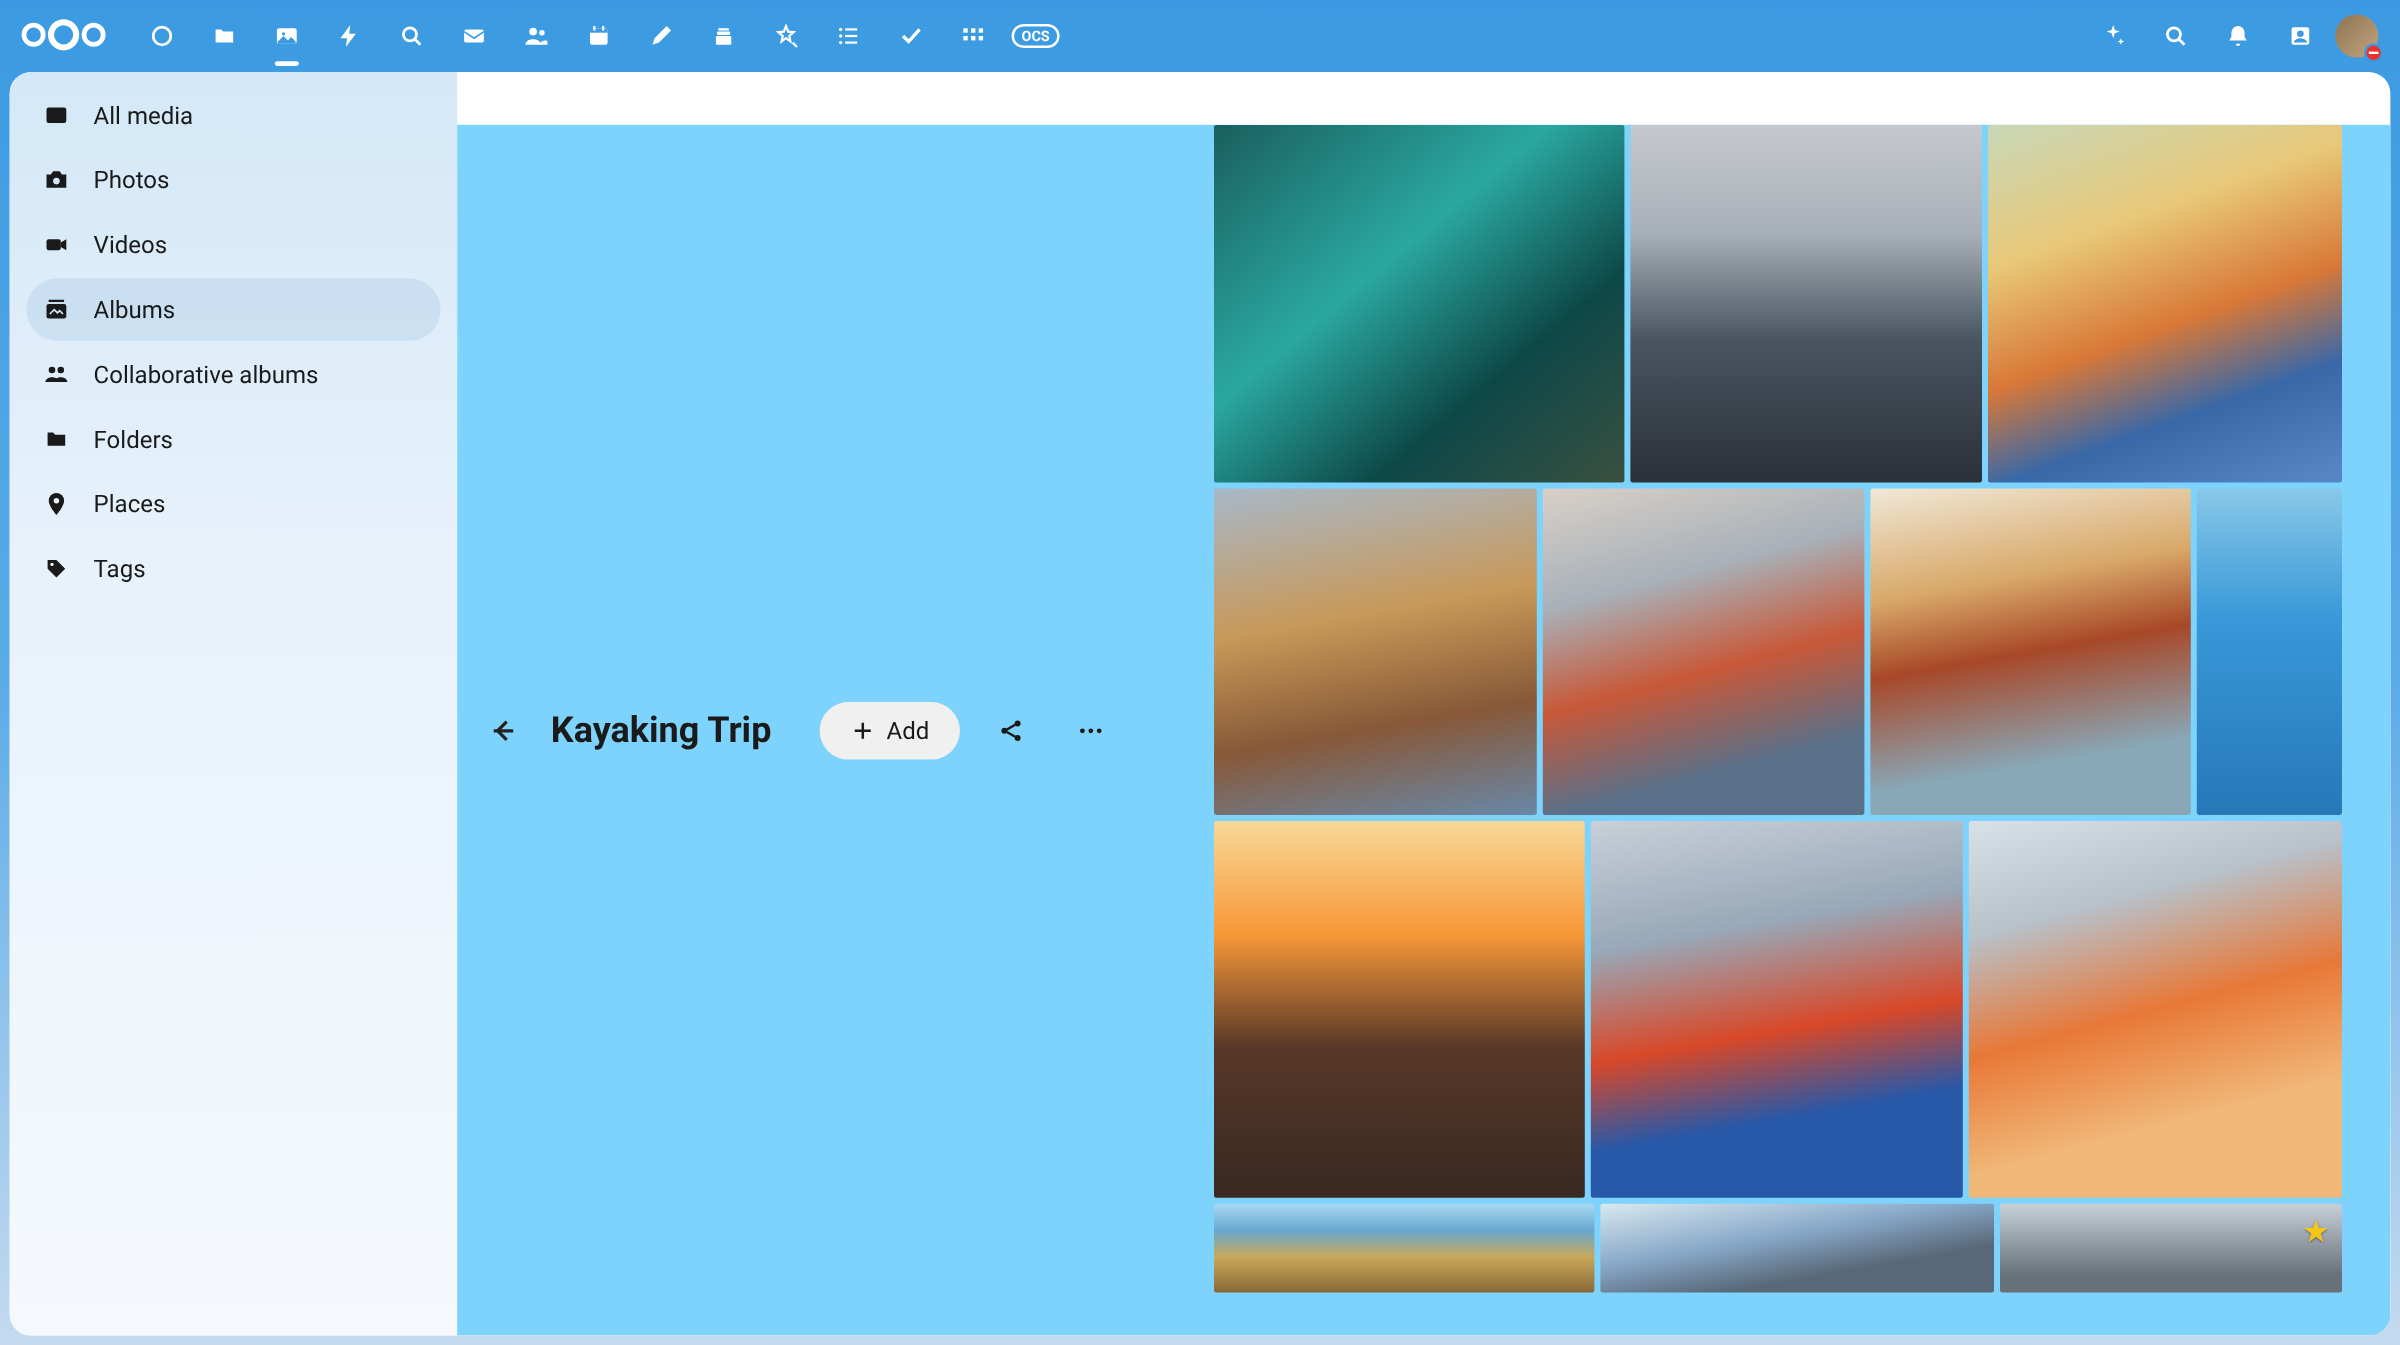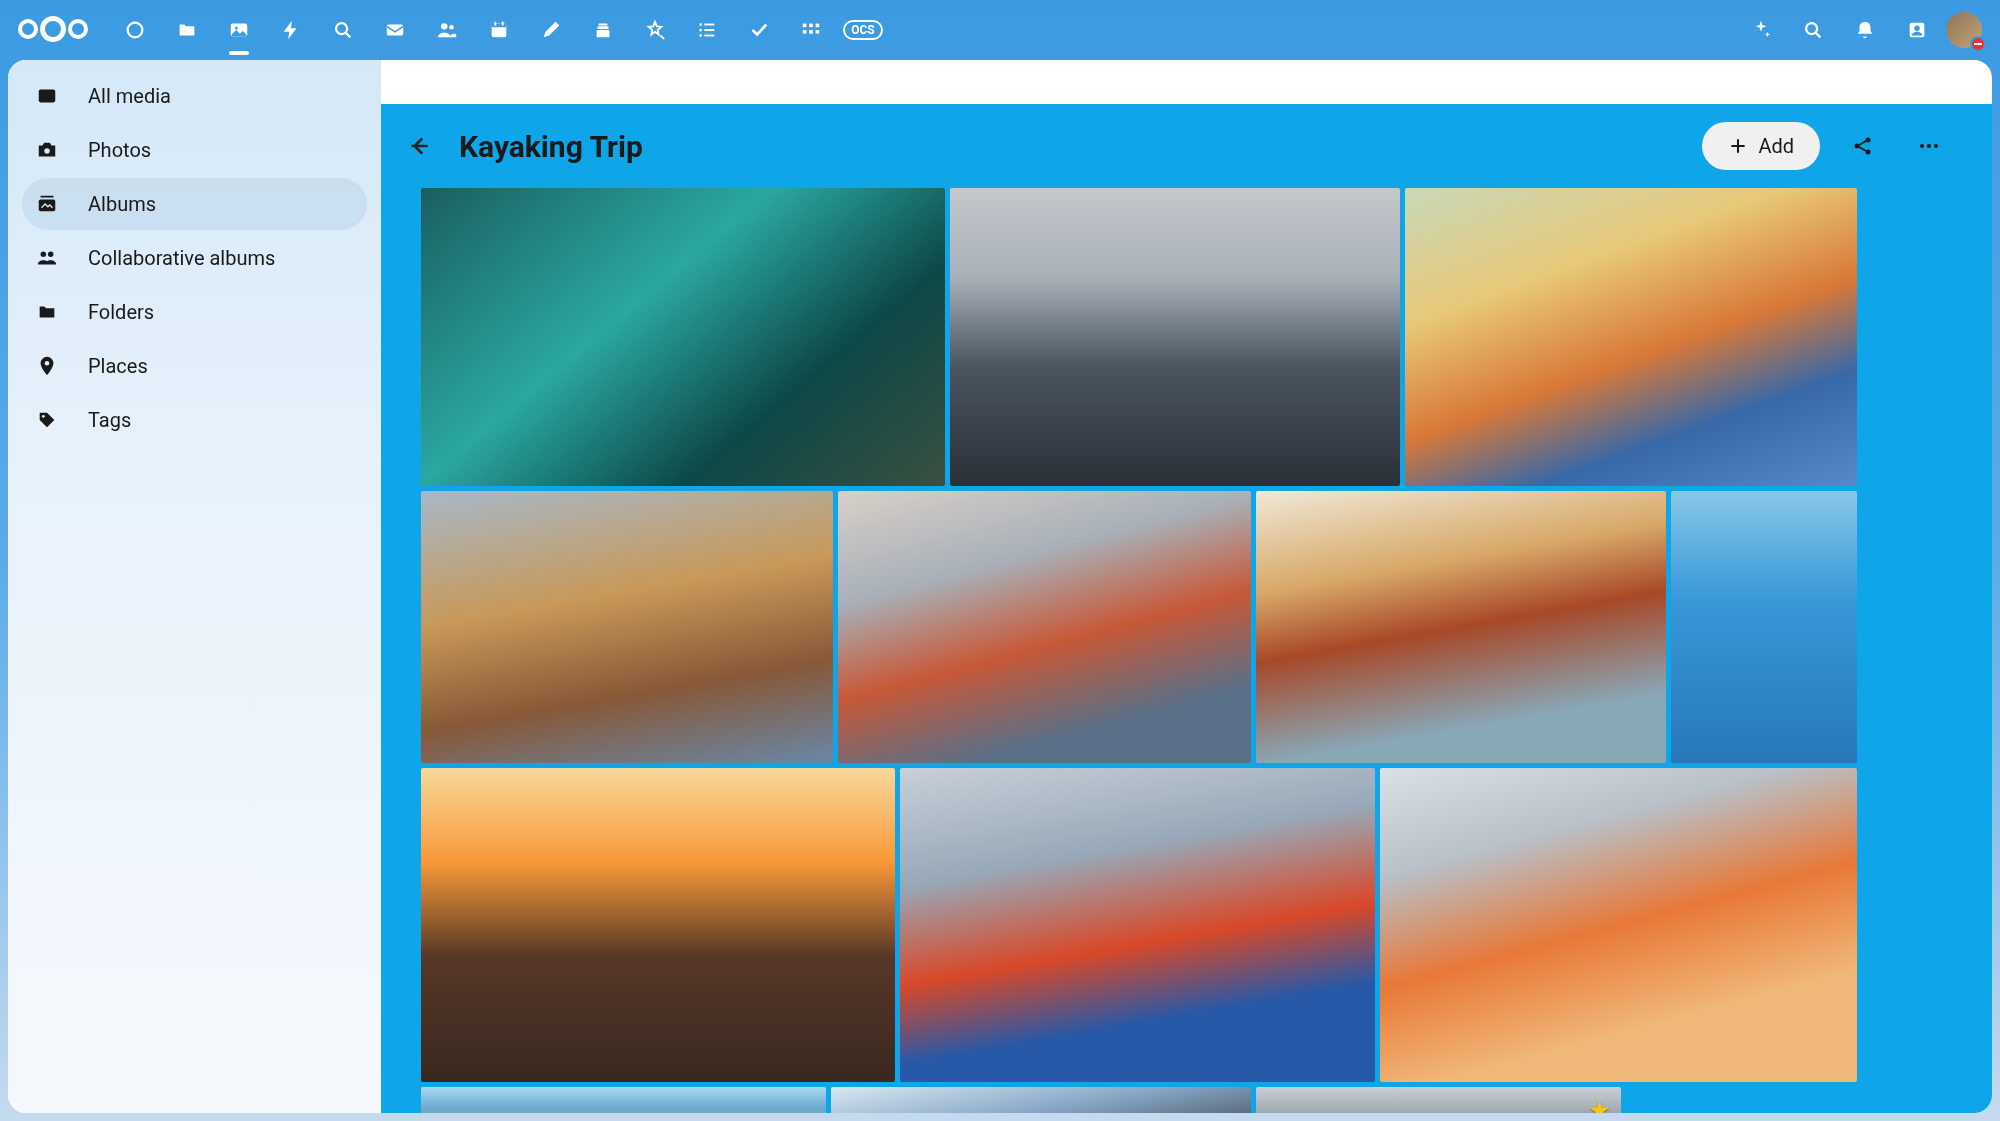--- a/index.html
+++ b/index.html
@@ -14,28 +14,28 @@
 .topbar-icon svg { width: 22px; height: 22px; }
 .topbar-spacer { flex: 1; }
 .avatar { width: 36px; height: 36px; border-radius: 50%; background: linear-gradient(135deg, #8b7355, #c4a57b); position: relative; }
 .avatar-dot { position: absolute; right: -4px; bottom: -4px; width: 16px; height: 16px; background: #e9322d; border: 2px solid #3b9ae1; border-radius: 50%; display: flex; align-items: center; justify-content: center; }
 .avatar-dot::before { content: ''; width: 8px; height: 2px; background: #fff; }
 .ocs-pill { color: #fff; font-size: 12px; font-weight: bold; border: 2px solid #fff; border-radius: 10px; padding: 1px 6px; }
 
 .main-window { position: absolute; top: 60px; left: 8px; right: 8px; bottom: 8px; background: #fff; border-radius: 18px; overflow: hidden; display: flex; }
 .sidebar { width: 373px; background: linear-gradient(180deg, #d4e8f7 0%, #e8f2fb 40%, #f5f9fd 100%); display: flex; flex-direction: column; padding: 10px 14px; }
 .nav-list { display: flex; flex-direction: column; gap: 2px; }
-.nav-item { display: flex; align-items: center; gap: 30px; padding: 14px 14px; border-radius: 30px; cursor: pointer; color: #1a1a1a; font-size: 20px; }
+.nav-item { display: flex; align-items: center; gap: 20px; padding: 14px 14px; border-radius: 30px; cursor: pointer; color: #1a1a1a; font-size: 20px; }
 .nav-item.active { background: rgba(190, 215, 235, 0.6); text-align: center; }
 .nav-item svg { width: 22px; height: 22px; flex-shrink: 0; fill: #1a1a1a; }
 .sidebar-spacer { flex: 1; }
 .settings-item { display: flex; align-items: center; gap: 18px; padding: 14px 14px; cursor: pointer; color: #1a1a1a; font-size: 20px; font-weight: 600; }
 .settings-item svg { width: 22px; height: 22px; }
 
-.content { flex: 1; background: #0ea5e9; display: flex; flex-direction: column; overflow: hidden; margin-top: 44px; }
+.content { flex: 1; background: #7dd3fc; display: flex; flex-direction: row; overflow: hidden; margin-top: 44px; }
 .content-header { display: flex; align-items: center; padding: 18px 40px 18px 18px; gap: 20px; }
 .back-btn { width: 40px; height: 40px; display: flex; align-items: center; justify-content: center; cursor: pointer; color: #222; }
 .page-title { font-size: 30px; font-weight: 700; color: #1a1a1a; }
 .header-spacer { flex: 1; }
 .add-btn { display: flex; align-items: center; gap: 10px; background: #f0f0f0; border-radius: 26px; padding: 12px 26px; cursor: pointer; font-size: 20px; font-weight: 400; color: #1a1a1a; }
 .icon-btn { width: 46px; height: 46px; display: flex; align-items: center; justify-content: center; cursor: pointer; color: #1a1a1a; }
 .icon-btn svg { width: 24px; height: 24px; }
 
 .gallery { padding: 0 40px 40px 40px; overflow-y: auto; flex: 1; }
 .grow { display: flex; flex-direction: column; gap: 5px; }
@@ -216,20 +216,27 @@
               <rect x="3" y="5" width="18" height="14" rx="2"></rect>
             </svg>
           <span>All media</span>
         </div>
         <div class="nav-item">
           <svg viewBox="0 0 24 24">
               <path d="M9 4h6l2 3h4v12H3V7h4z"></path>
               <circle cx="12" cy="13" r="3" fill="#d4e8f7"></circle>
             </svg>
           <span>Photos</span>
+        </div>
+        <div class="nav-item">
+          <svg viewBox="0 0 24 24">
+              <rect x="3" y="7" width="13" height="10" rx="2"></rect>
+              <path d="M16 10l5-3v10l-5-3z"></path>
+            </svg>
+          <span>Videos</span>
         </div>
         <div class="nav-item active">
           <svg viewBox="0 0 24 24">
               <rect x="3" y="7" width="18" height="13" rx="2"></rect>
               <path d="M5 4h14" stroke="#1a1a1a" stroke-width="2"></path>
               <path d="M6 16l4-4 3 3 2-2 3 3" stroke="#d4e8f7" stroke-width="1.5" fill="none"></path>
             </svg>
           <span>Albums</span>
         </div>
         <div class="nav-item">

